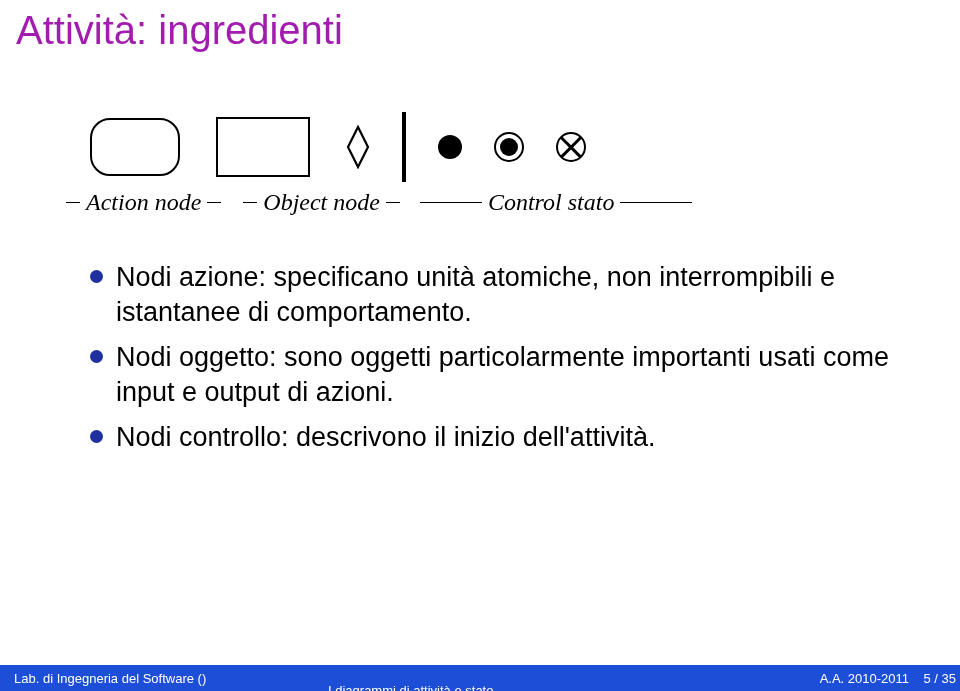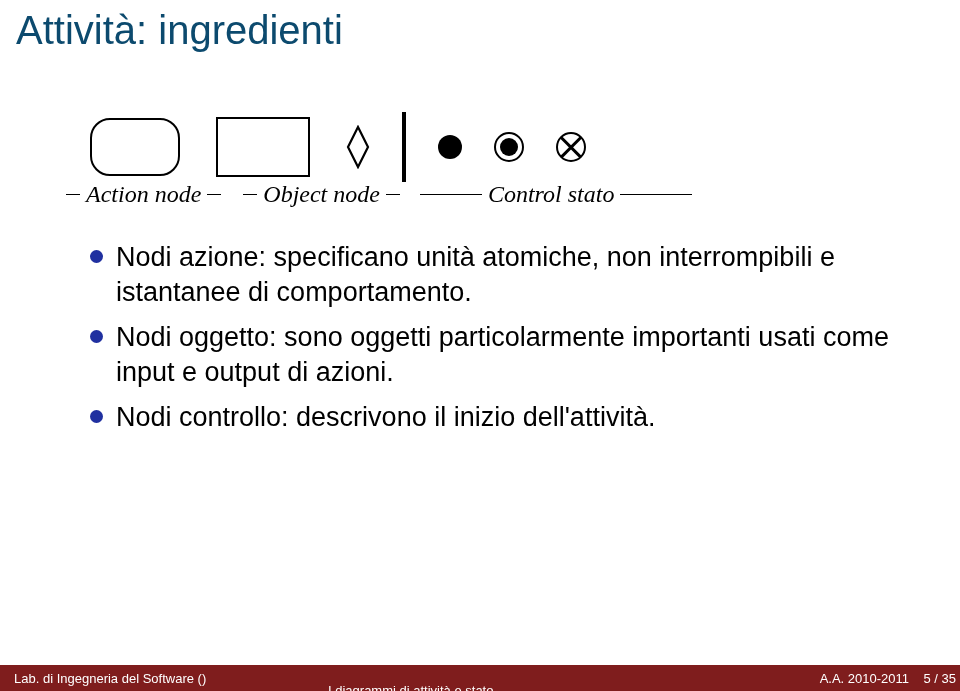--- a/index.html
+++ b/index.html
@@ -12,21 +12,21 @@
     position: relative;
     overflow: hidden;
   }
   .slide {
     width: 100%;
     height: 100%;
     position: relative;
     box-sizing: border-box;
   }
   .title {
-    color: #0c4a6e;
+    color: #a21caf;
     font-size: 40px;
     font-weight: normal;
     font-family: Arial, Helvetica, sans-serif;
     padding: 8px 0 0 16px;
     margin: 0;
   }
   .diagram-row {
     display: flex;
     align-items: center;
     justify-content: flex-start;
@@ -98,34 +98,34 @@
     width: 28px;
     height: 2.5px;
     background: #000;
     transform-origin: center;
   }
   .cross-circle::before { transform: translate(-50%,-50%) rotate(45deg); }
   .cross-circle::after { transform: translate(-50%,-50%) rotate(-45deg); }
   .labels-row {
     display: flex;
     align-items: center;
-    margin-top: 2px;
+    margin-top: 10px;
     padding-left: 66px;
     font-style: italic;
     font-family: Georgia, 'Times New Roman', serif;
     font-size: 24px;
   }
   .label-line {
     height: 1px;
     background: #000;
     flex: none;
   }
   .label-text { padding: 0 6px; white-space: nowrap; }
   .bullets {
-    margin-top: 32px;
+    margin-top: 44px;
     padding: 0 40px 0 90px;
     font-family: Arial, Helvetica, sans-serif;
     font-size: 27px;
     line-height: 1.3;
   }
   .bullet {
     position: relative;
     padding-left: 26px;
     margin-bottom: 10px;
   }
@@ -138,21 +138,21 @@
     height: 13px;
     background: #2030a0;
     border-radius: 50%;
   }
   .footer {
     position: absolute;
     bottom: 0;
     left: 0;
     right: 0;
     height: 26px;
-    background: #7f1d1d;
+    background: #1d4ed8;
     color: #fff;
     font-family: Arial, Helvetica, sans-serif;
     font-size: 13px;
     display: flex;
     align-items: center;
   }
   .footer-left { padding-left: 14px; flex: 1; text-align: left; }
   .footer-center { flex: 1; text-align: left; margin-top: 24px; }
   .footer-right { flex: 1; text-align: right; padding-right: 4px; }
 </style>

